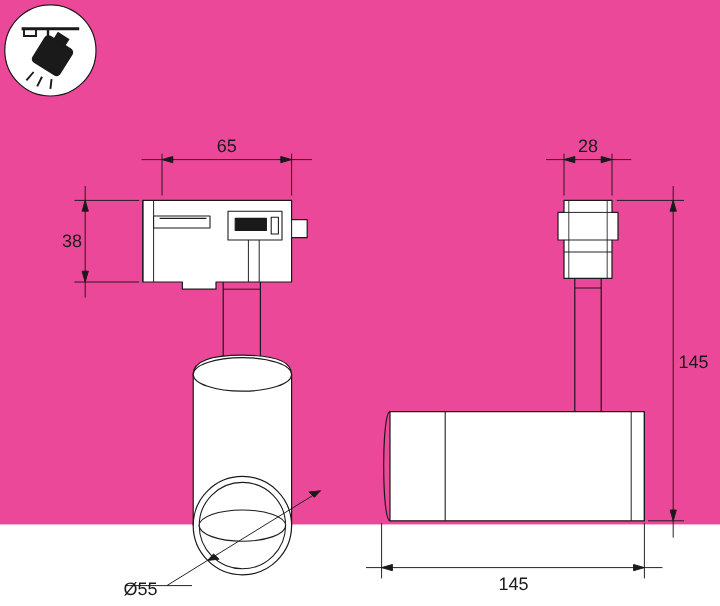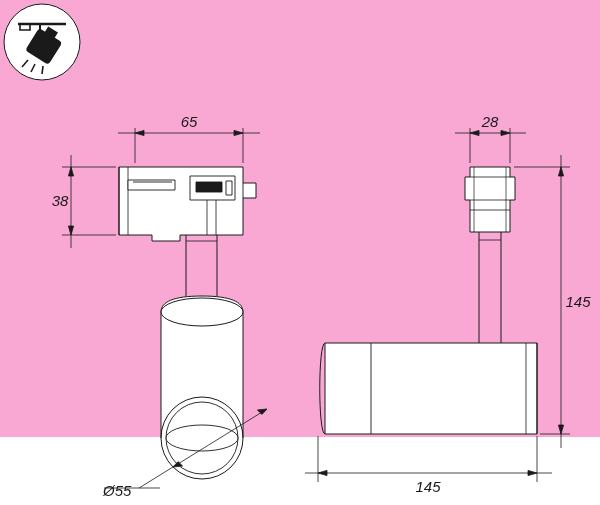--- a/index.html
+++ b/index.html
@@ -10,22 +10,21 @@
   body {
     width: 600px;
     height: 505px;
     font-family: "Liberation Sans", sans-serif;
     overflow: hidden;
   }
   #stage {
     position: relative;
     width: 600px;
     height: 437px;
-    background: #f9a8d4;
-    font-style: italic;
+    background: #ec4899;
   }
   svg.drawing {
     position: absolute;
     left: 0;
     top: 0;
     width: 600px;
     height: 505px;
   }
   text {
     font-family: "Liberation Sans", sans-serif;

